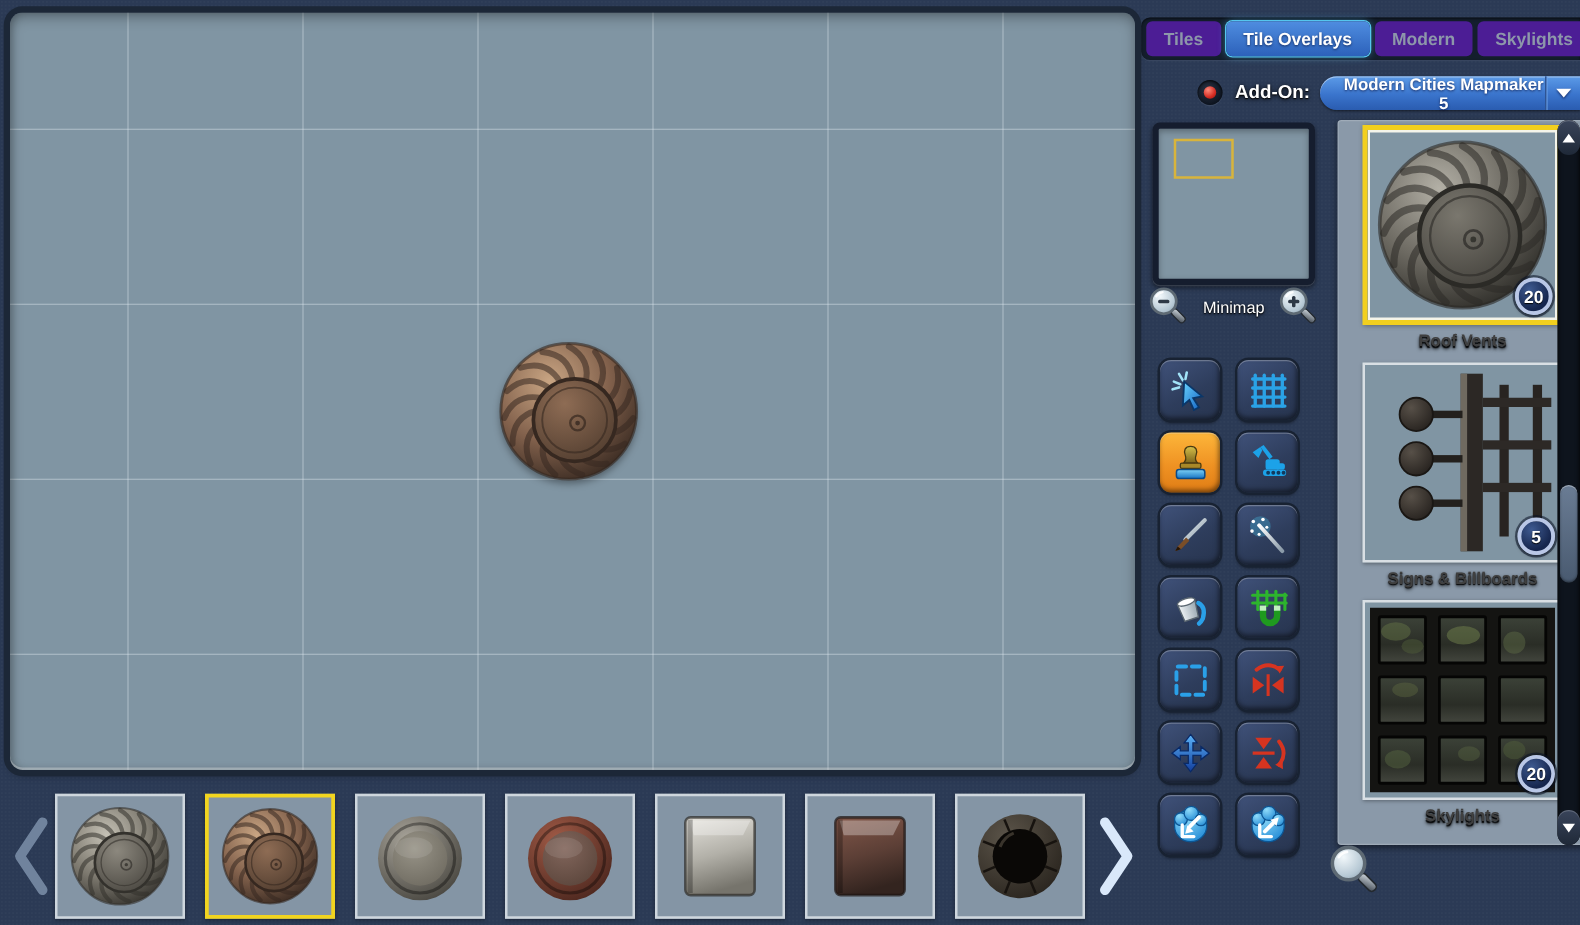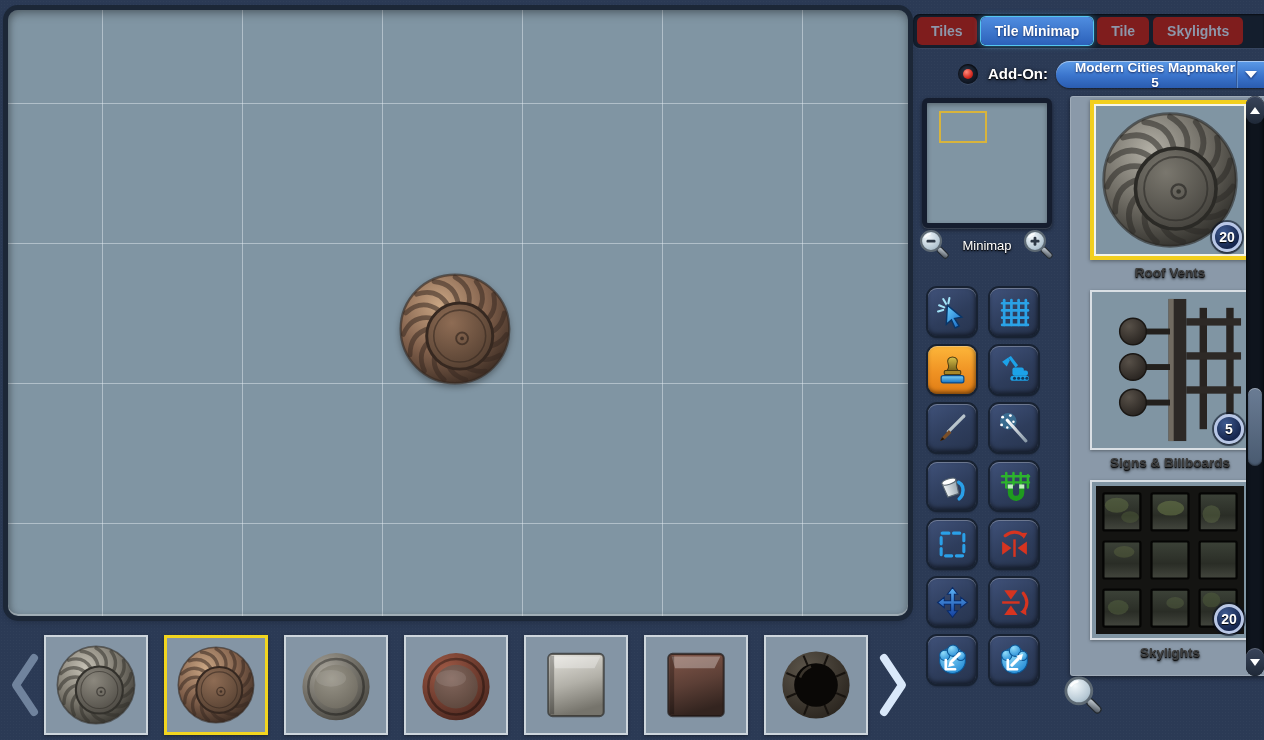--- a/index.html
+++ b/index.html
@@ -31,21 +31,21 @@
   
   .tab-bar{
     position:absolute;left:913px;top:14px;right:0;height:34px;
     background:#141e2d;border-radius:7px 0 0 7px;
     box-shadow:inset 0 1px 2px rgba(0,0,0,.6), 0 1px 0 rgba(255,255,255,.06);
     display:flex;align-items:stretch;padding:3px 0 3px 4px;box-sizing:border-box;gap:4px;
   }
   .tab{
     display:flex;align-items:center;justify-content:center;
     padding:0 14px;border-radius:5px;font-size:14px;font-weight:bold;
-    color:#8d97aa;background:#7f1d1d;cursor:default;white-space:nowrap;
+    color:#8d97aa;background:#4c1d95;cursor:default;white-space:nowrap;
   }
   .tab.selected{
     color:#fff;background:linear-gradient(#4f8de0,#2c61ba);
     box-shadow:0 0 0 1px #55c6ee, 0 0 7px rgba(90,200,255,.55);
     text-shadow:0 1px 2px rgba(0,0,30,.6);
   }
 
   
   .addon-row{position:absolute;left:913px;top:60px;right:0;height:30px;}
   .addon-led{
@@ -216,22 +216,22 @@
         <path d="M50 6 Q66 15 61 32" fill="none" stroke="#362820" stroke-width="4" opacity=".55" stroke-linecap="round" transform="rotate(336 50 50)"></path>
     <circle cx="54" cy="56" r="28" fill="url(#dsv18)" stroke="#362820" stroke-width="2.5"></circle>
     <circle cx="54" cy="56" r="22" fill="none" stroke="#362820" stroke-width="1.3" opacity=".6"></circle>
     <circle cx="56" cy="58" r="5" fill="none" stroke="#362820" stroke-width="1.6" opacity=".7"></circle>
     <circle cx="56" cy="58" r="1.6" fill="#362820" opacity=".8"></circle>
   </svg></div>
 </div>
 
 <div class="tab-bar">
     <div class="tab">Tiles</div>
-    <div class="tab selected">Tile Minimap</div>
-    <div class="tab">Tile</div>
+    <div class="tab selected">Tile Overlays</div>
+    <div class="tab">Modern</div>
     <div class="tab">Skylights</div>
   </div>
 
 <div class="addon-row">
   <div class="addon-led"></div>
   <div class="addon-label">Add-On:</div>
   <div class="addon-select">
     <div class="value">Modern Cities Mapmaker 5</div>
     <div class="divider"></div>
     <div class="arrow-cell">

